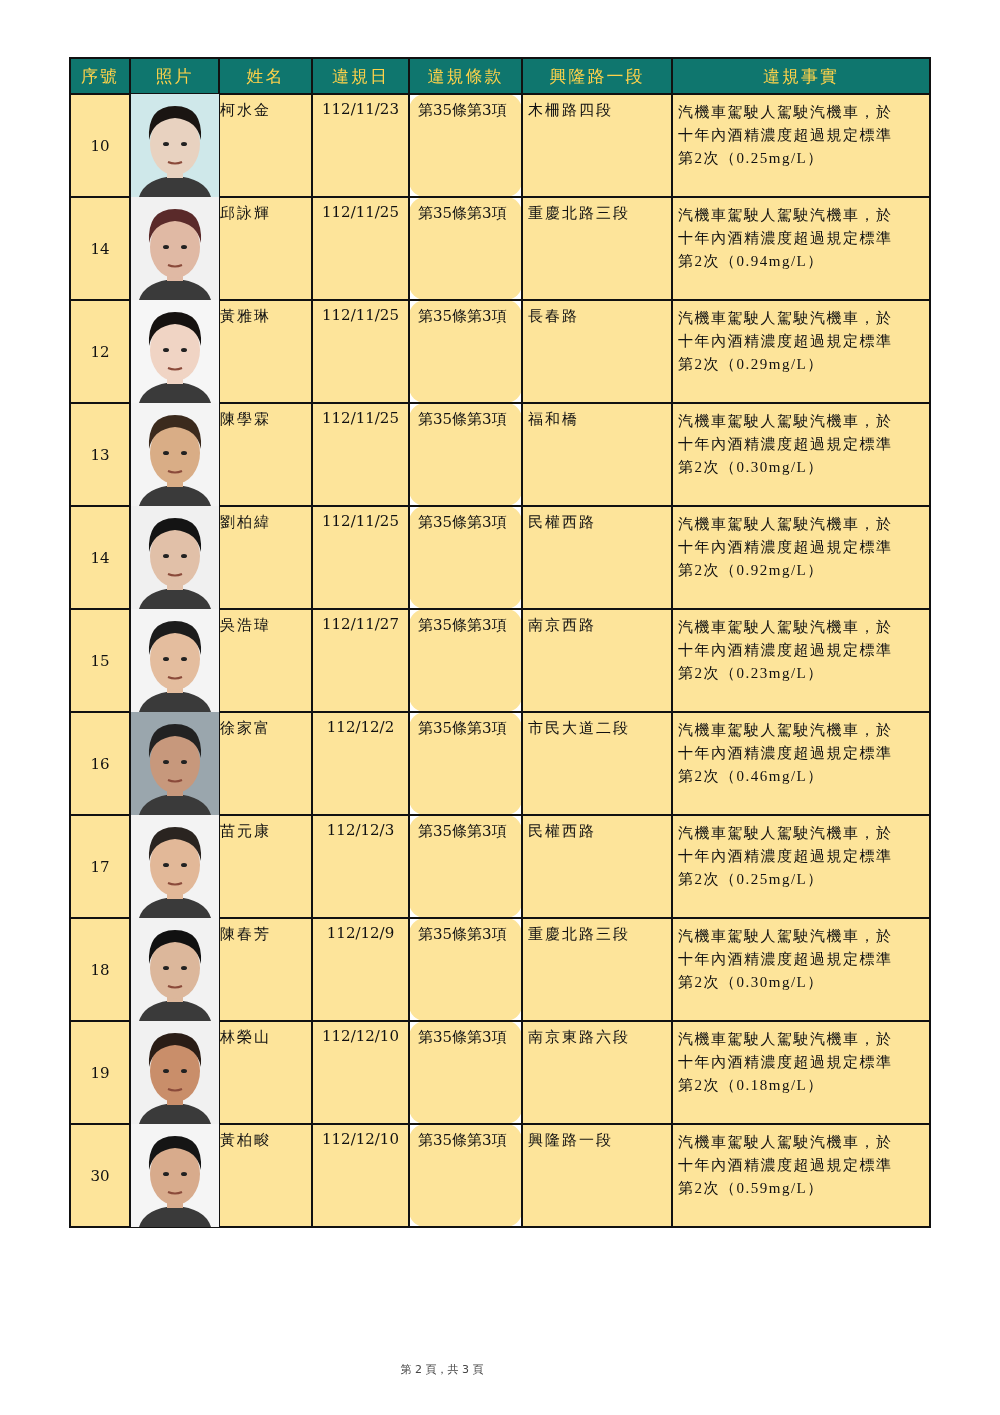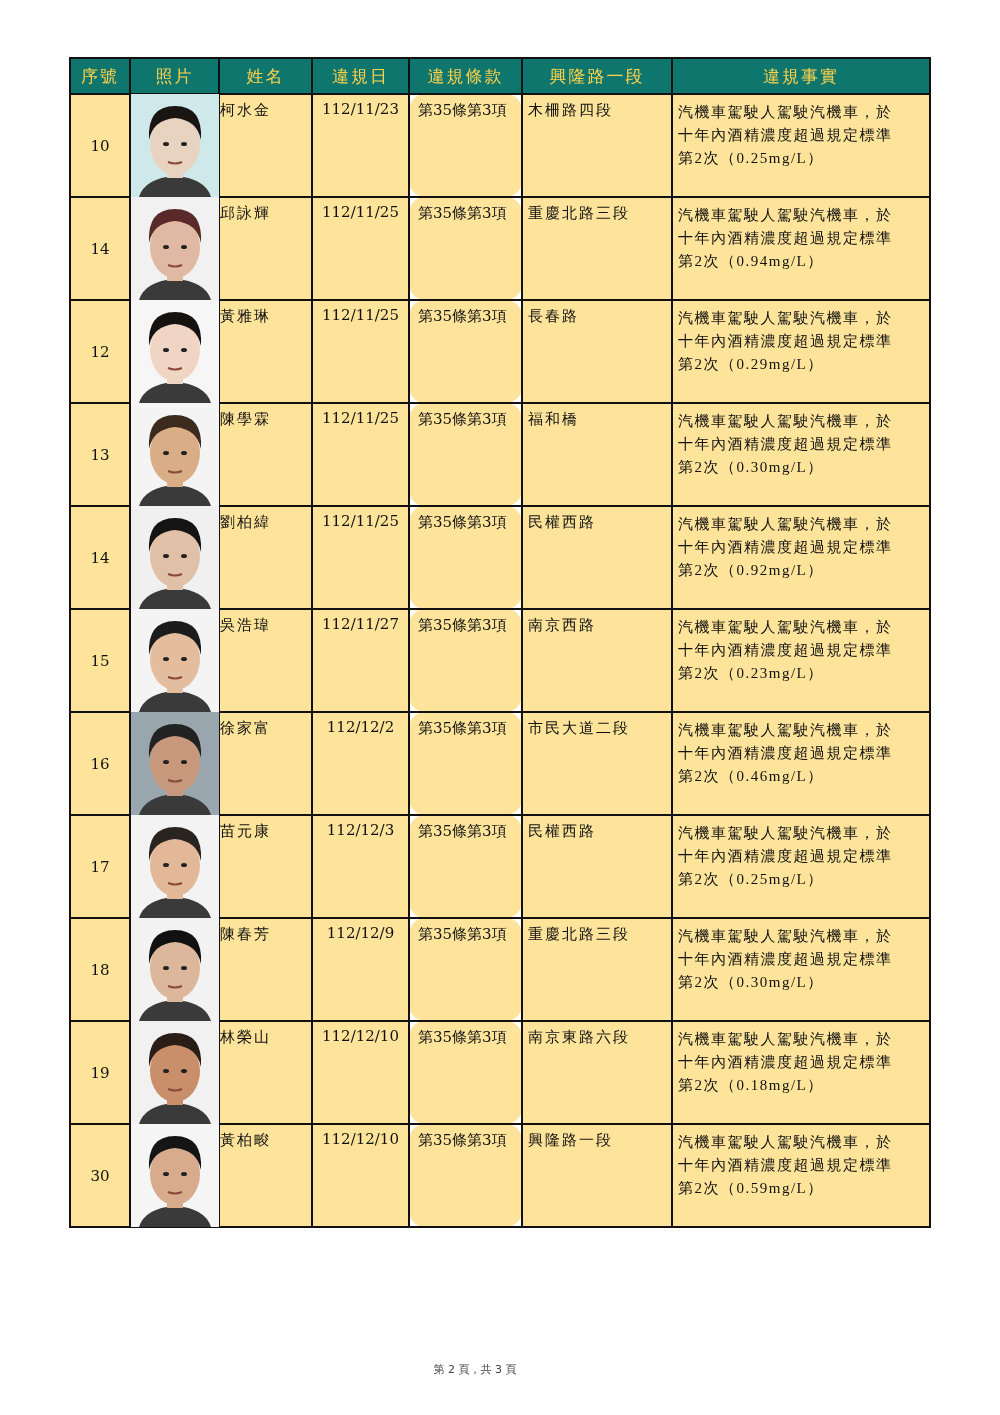--- a/index.html
+++ b/index.html
@@ -15,21 +15,21 @@
     td.c-no { text-align: center; vertical-align: middle !important; font-size: 16px; }
     td.c-photo { background: #ffffff !important; padding: 0; position: relative; }
     td.c-name { padding-top: 6px !important; letter-spacing: 2px; }
     td.c-date { text-align: center; padding-top: 5px !important; font-size: 16px; }
     td.c-law { padding-top: 6px !important; padding-left: 8px !important; white-space: nowrap; font-size: 14.5px; border-radius: 16px; }
     td.c-loc { padding-top: 6px !important; padding-left: 5px !important; letter-spacing: 2px; }
     td.c-fact { padding: 6px 6px 0 5px !important; line-height: 23px; letter-spacing: 1.5px; font-size: 15px; font-family: Liberation Serif, serif; }
     .photo { position: absolute; left: 0; top: -1px; width: 88px; height: 103px; overflow: hidden; }
     .photo svg { display: block; width: 100%; height: 100%; }
     .footer { position: absolute; top: 1362px; left: 0; width: 884px; text-align: center;
-              font-family: "DejaVu Sans", "Liberation Sans", sans-serif; font-size: 11px; color: #444; margin-left: 33px; }
+              font-family: "DejaVu Sans", "Liberation Sans", sans-serif; font-size: 11px; color: #444; }
   </style>
 </head>
 <body>
 
 <table class="roster">
   <colgroup>
     <col style="width:60px">
       <col style="width:89px">
       <col style="width:93px">
       <col style="width:97px">

